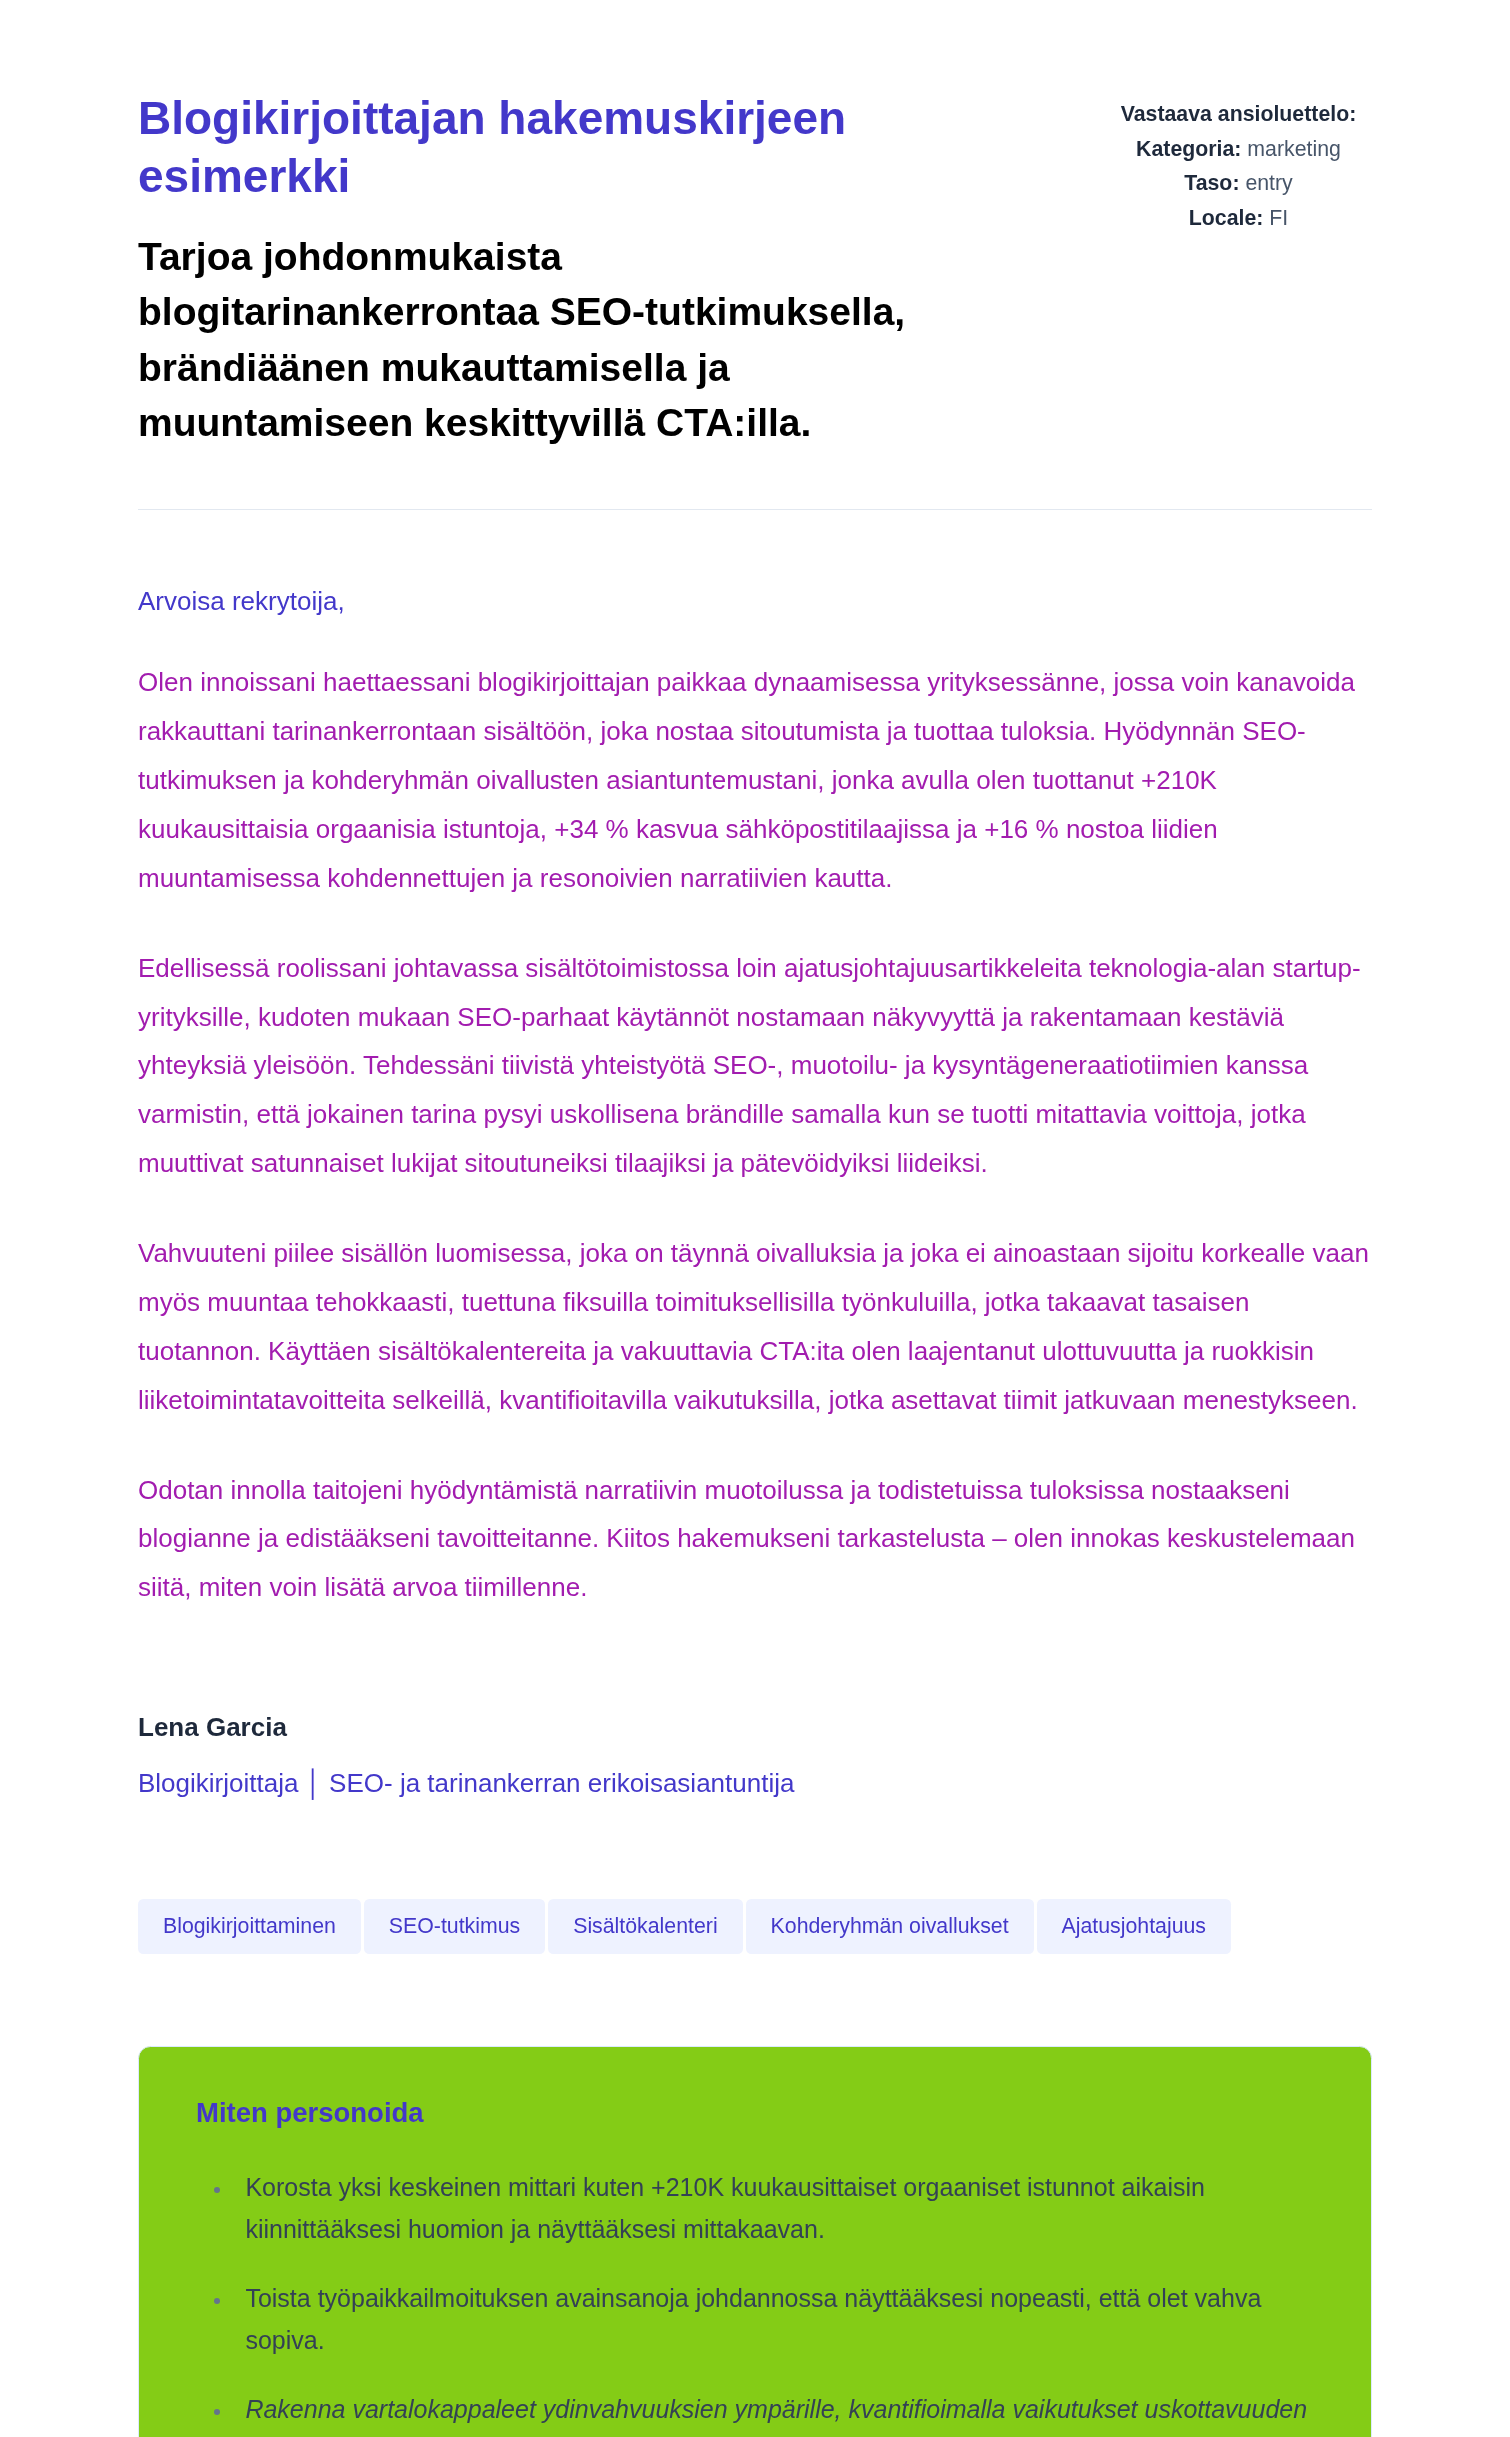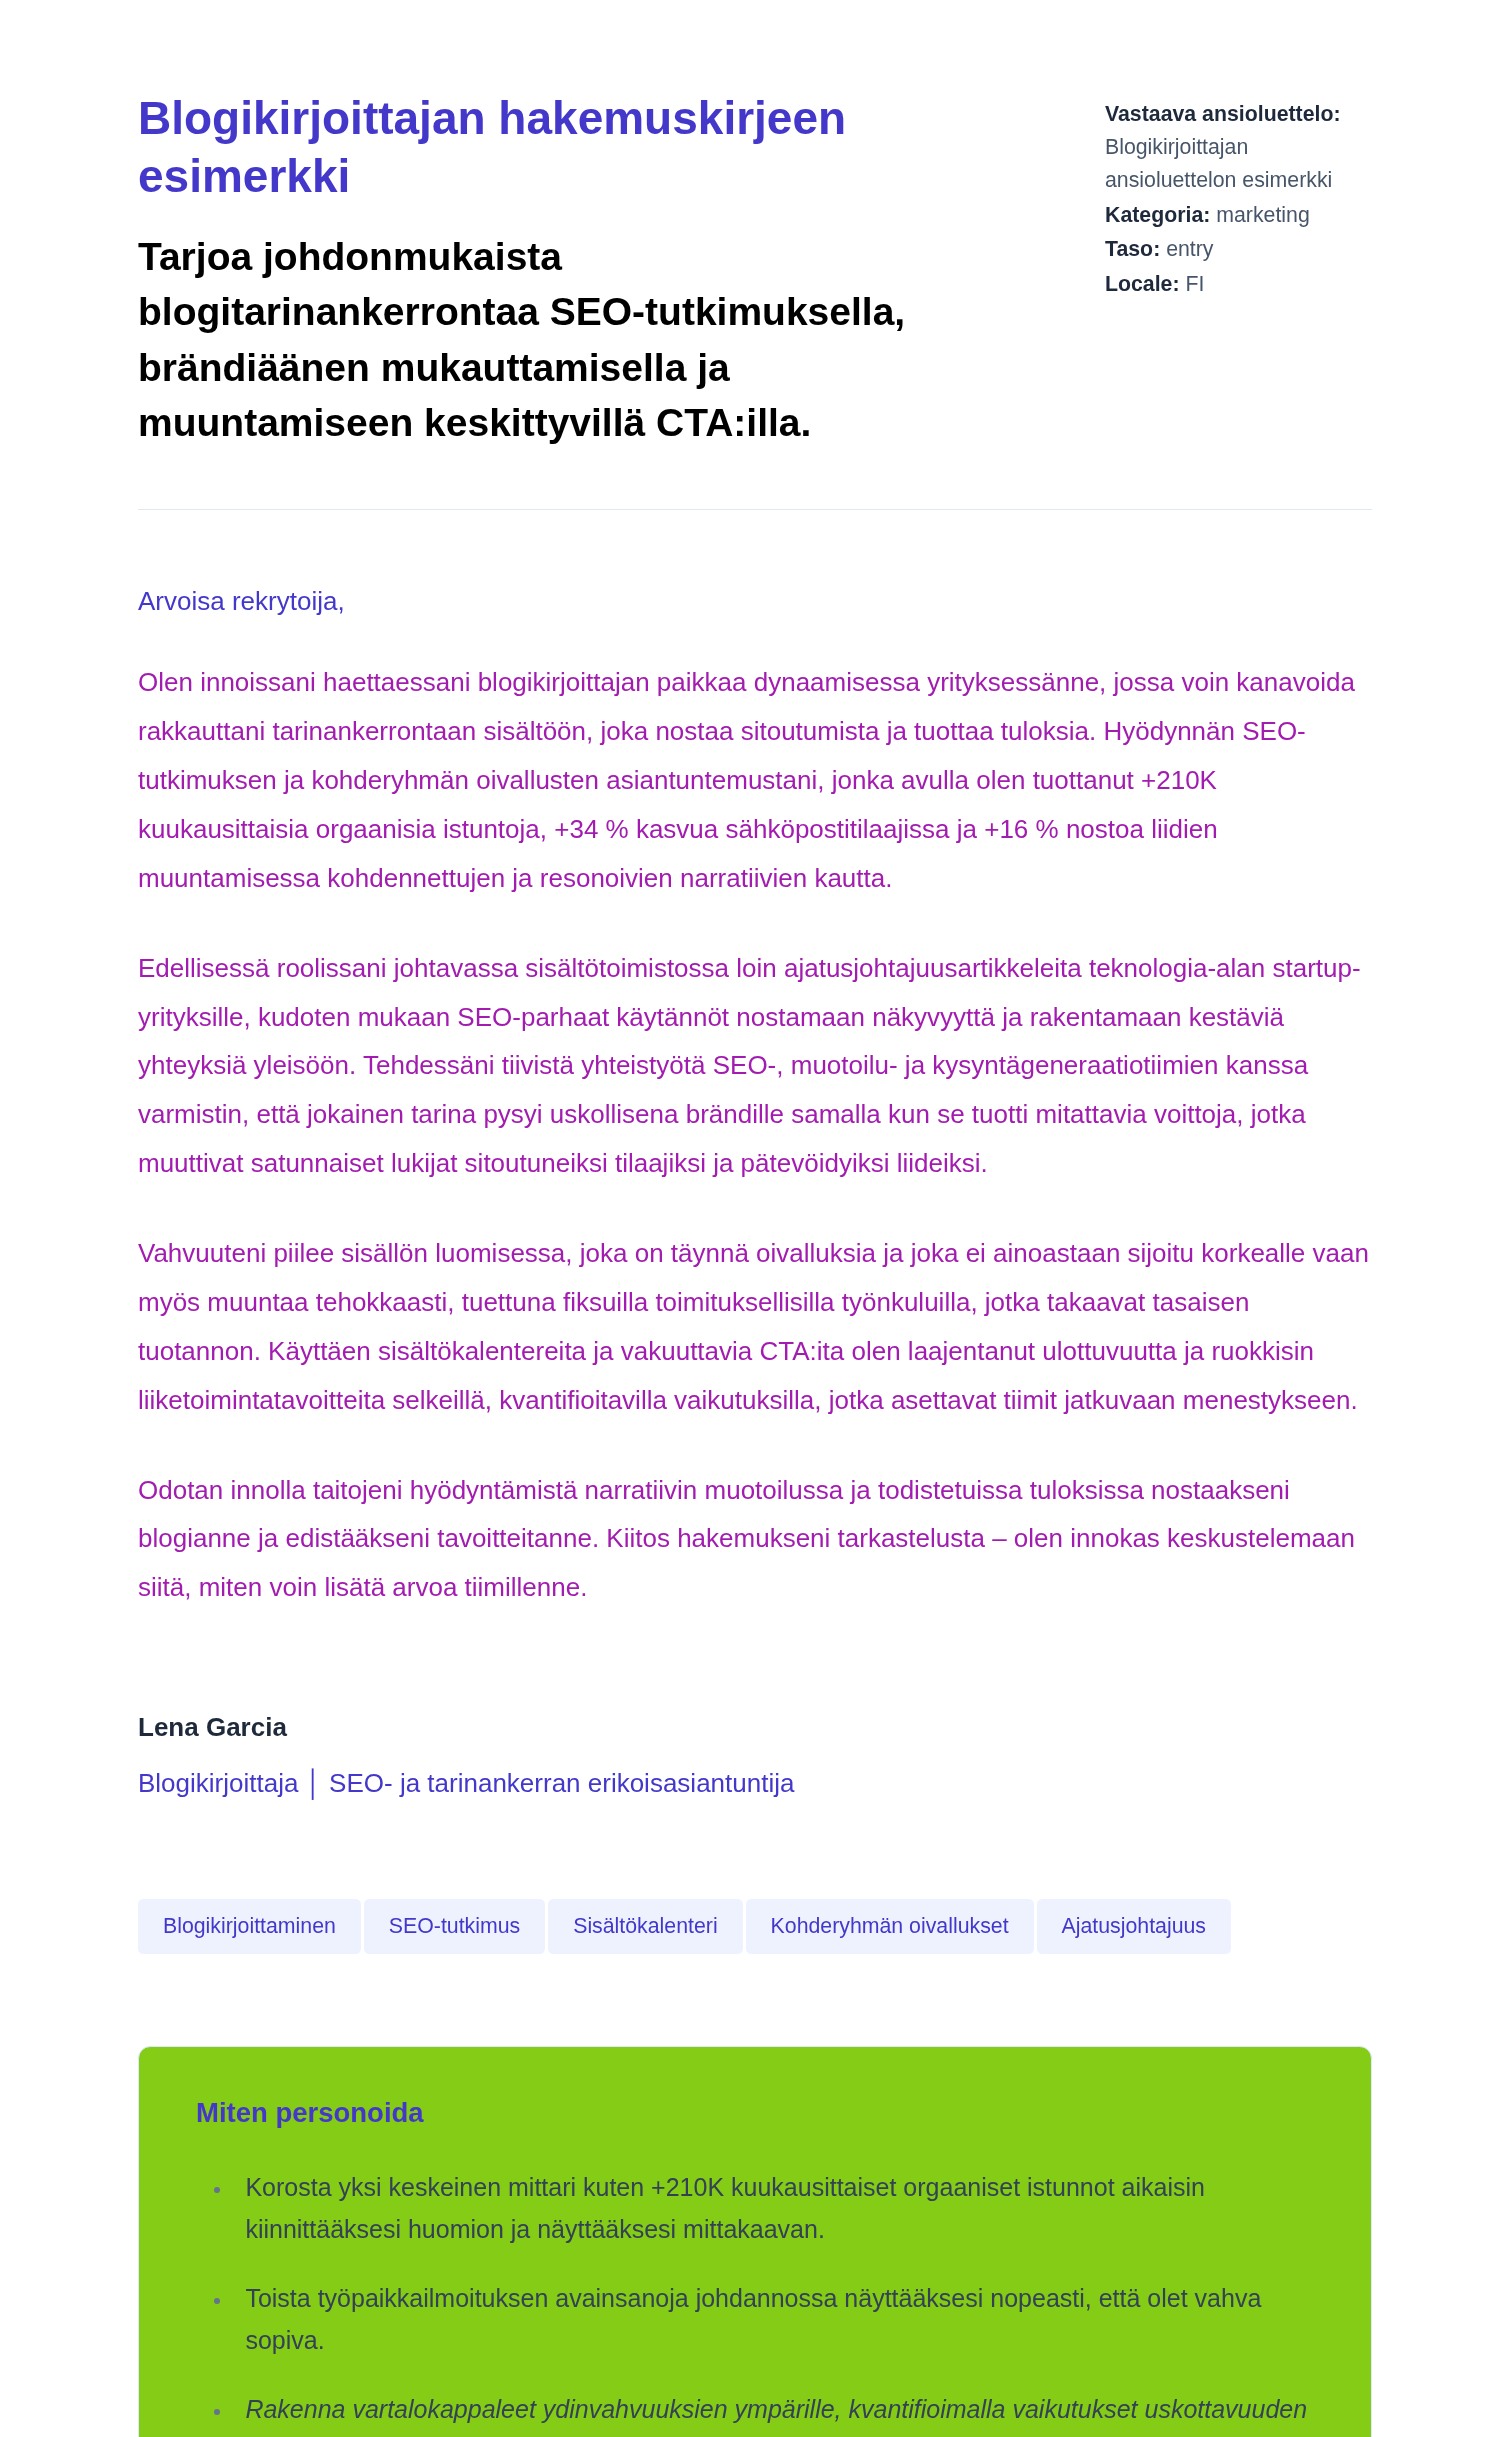--- a/index.html
+++ b/index.html
@@ -37,21 +37,21 @@
     margin: 0;
     font-size: 39px;
     line-height: 1.42;
     font-weight: 700;
     color: #000000;
     max-width: 826px;
   }
   .header-meta {
     padding-top: 7.1px;
     min-width: 267px;
-    text-align: left;
+    text-align: center;
     font-size: 21.3px;
     line-height: 1.55;
     color: #475569;
   }
   .meta-label { font-weight: 700; color: #1e293b; }
   .meta-link {
     color: #475569;
     text-decoration: none;
     display: inline-block;
     max-width: 258px;
@@ -140,21 +140,20 @@
 <div class="page">
 
   <div class="header">
     <div class="header-left">
       <h1 class="page-title">Blogikirjoittajan hakemuskirjeen esimerkki</h1>
       <p class="page-subtitle">Tarjoa johdonmukaista blogitarinankerrontaa SEO-tutkimuksella, brändiäänen mukauttamisella ja muuntamiseen keskittyvillä CTA:illa.</p>
     </div>
     <div class="header-meta">
       <div class="meta-line">
         <span class="meta-label">Vastaava ansioluettelo:</span><br>
-        <a href="#" class="meta-link">Blogikirjoittajan ansioluettelon esimerkki</a>
       </div>
       <div class="meta-line">
         <span class="meta-label">Kategoria:</span>
         <span>marketing</span>
       </div>
       <div class="meta-line">
         <span class="meta-label">Taso:</span>
         <span>entry</span>
       </div>
       <div class="meta-line">

